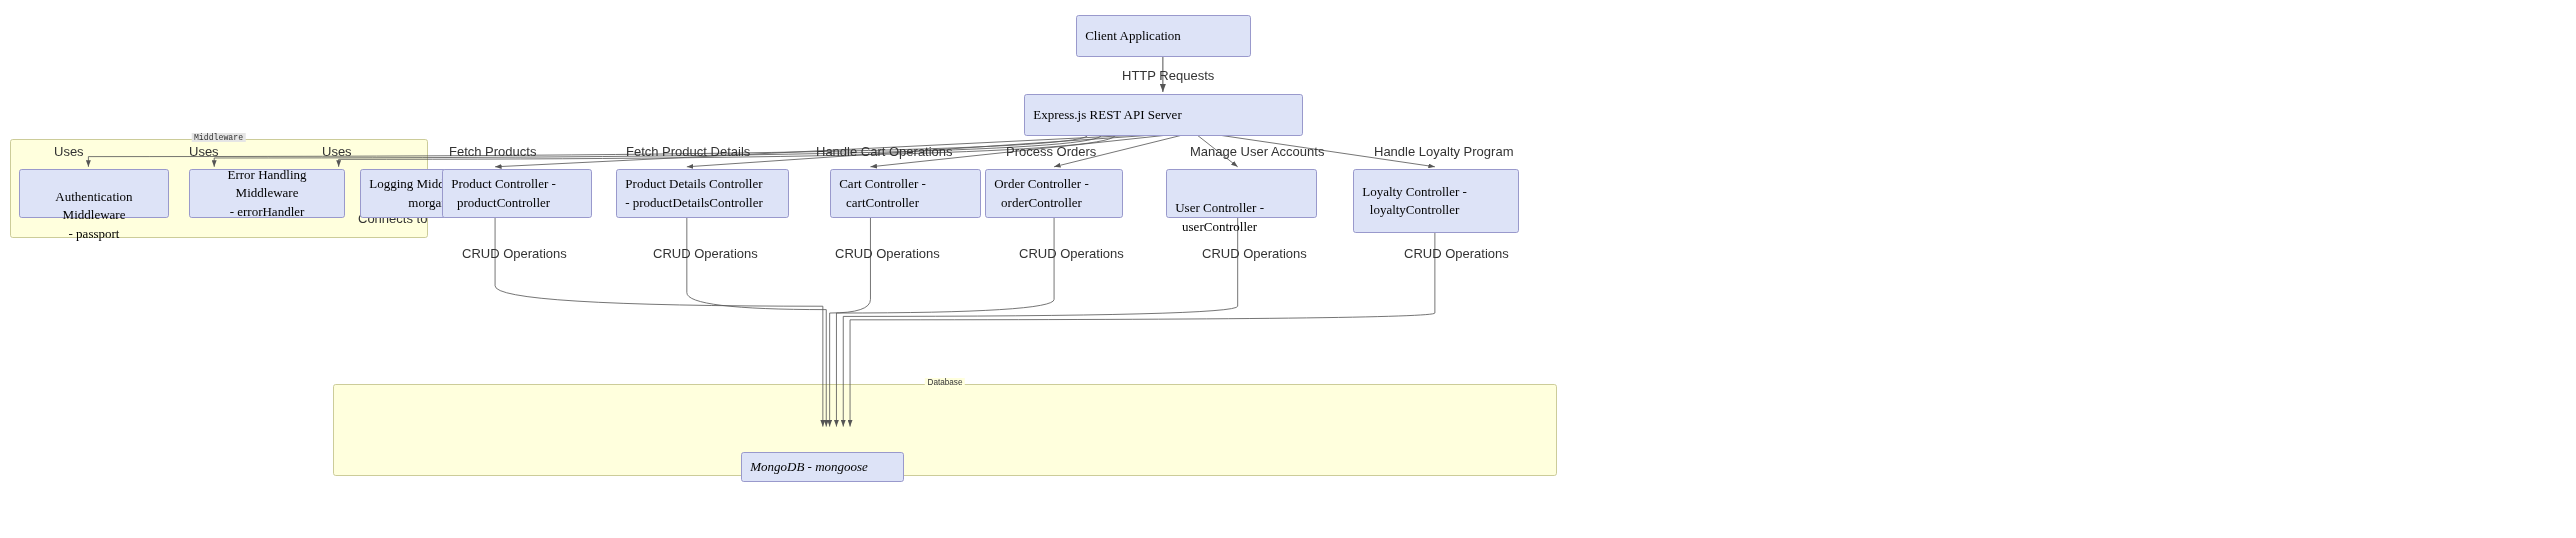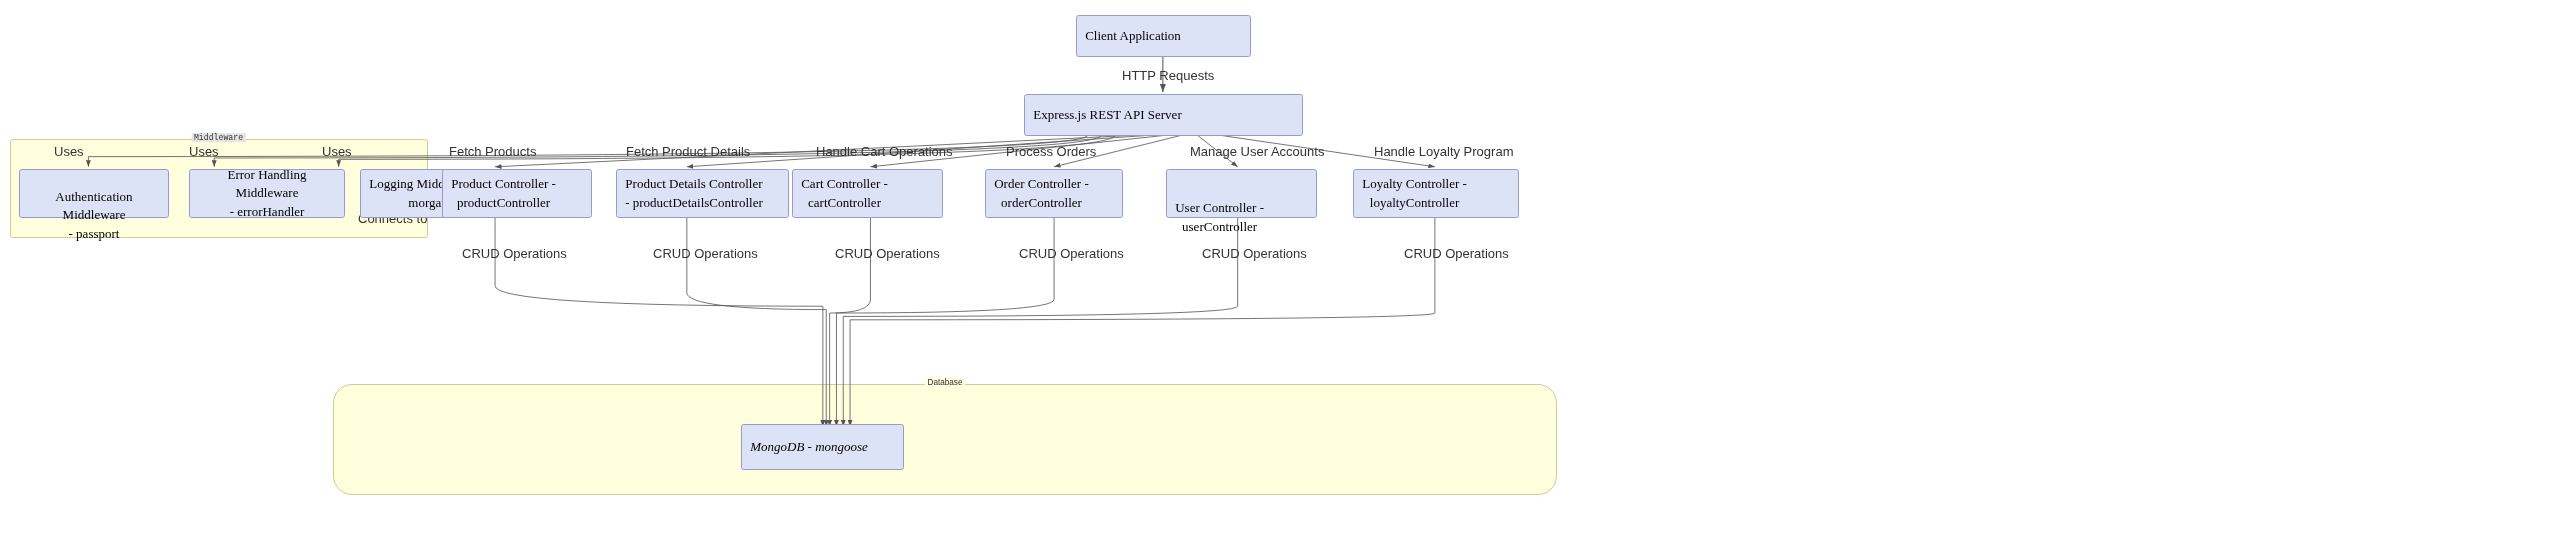--- a/index.html
+++ b/index.html
@@ -63,21 +63,21 @@
   </style>
 </head>
 <body>
 
 <div class="diagram-container">
 
   <div class="cluster-box" style="left:9.5px; top:139px; width:418px; height:99px;">
     <div class="cluster-label" style="top:-6.8px; left:50%; transform:translateX(-50%); background:#e5e5e5; padding:0 2.7px;font-family:Liberation Mono, monospace;">Middleware</div>
   </div>
 
-  <div class="cluster-box" style="left:333px; top:384px; width:1224px; height:111px;border-radius:19px;">
+  <div class="cluster-box" style="left:333px; top:384px; width:1224px; height:92px;">
     <div class="cluster-label" style="top:-6.8px; left:50%; transform:translateX(-50%); background:#ffffdd; padding:0 2.7px;">Database</div>
   </div>
 
   <svg class="arrows" viewBox="0 0 3788 792" width="2576" height="539">
     <defs>
       <marker id="arrowhead" markerWidth="8" markerHeight="6" refX="8" refY="3" orient="auto">
         <polygon points="0 0, 8 3, 0 6" fill="#555"></polygon>
       </marker>
     </defs>
 
@@ -176,36 +176,36 @@
   <div class="node" style="left:442px; top:169px; width:150px; height:49px;">
     <span style="white-space:pre-line;">Product Controller -
 productController</span>
   </div>
 
   <div class="node" style="left:616px; top:169px; width:173px; height:49px;">
     <span style="white-space:pre-line;">Product Details Controller
 - productDetailsController</span>
   </div>
 
-  <div class="node" style="left:792px; top:169px; width:151px; height:49px;">
+  <div class="node" style="left:830px; top:169px; width:151px; height:49px;">
     <span style="white-space:pre-line;">Cart Controller -
 cartController</span>
   </div>
 
   <div class="node" style="left:985px; top:169px; width:138px; height:49px;">
     <span style="white-space:pre-line;">Order Controller -
 orderController</span>
   </div>
 
   <div class="node" style="left:1166px; top:169px; width:151px; height:49px;">
     <span style="white-space:pre-line;margin-top:48px;">User Controller -
 userController</span>
   </div>
 
-  <div class="node" style="left:1353px; top:169px; width:166px; height:49px;">
+  <div class="node" style="left:1353px; top:169px; width:166px; height:64px;">
     <span style="white-space:pre-line;">Loyalty Controller -
 loyaltyController</span>
   </div>
 
   <div class="edge-label" style="left:462px; top:246px;">
     <span>CRUD Operations</span>
   </div>
   <div class="edge-label" style="left:653px; top:246px;">
     <span>CRUD Operations</span>
   </div>
@@ -215,18 +215,18 @@
   <div class="edge-label" style="left:1019px; top:246px;">
     <span>CRUD Operations</span>
   </div>
   <div class="edge-label" style="left:1202px; top:246px;">
     <span>CRUD Operations</span>
   </div>
   <div class="edge-label" style="left:1404px; top:246px;">
     <span>CRUD Operations</span>
   </div>
 
-  <div class="node node-italic" style="left:741px; top:424px; width:163px; height:46px;">
+  <div class="node node-italic" style="left:741px; top:452px; width:163px; height:30px;">
     <span>MongoDB - mongoose</span>
   </div>
 
 </div>
 
 
 </body></html>

